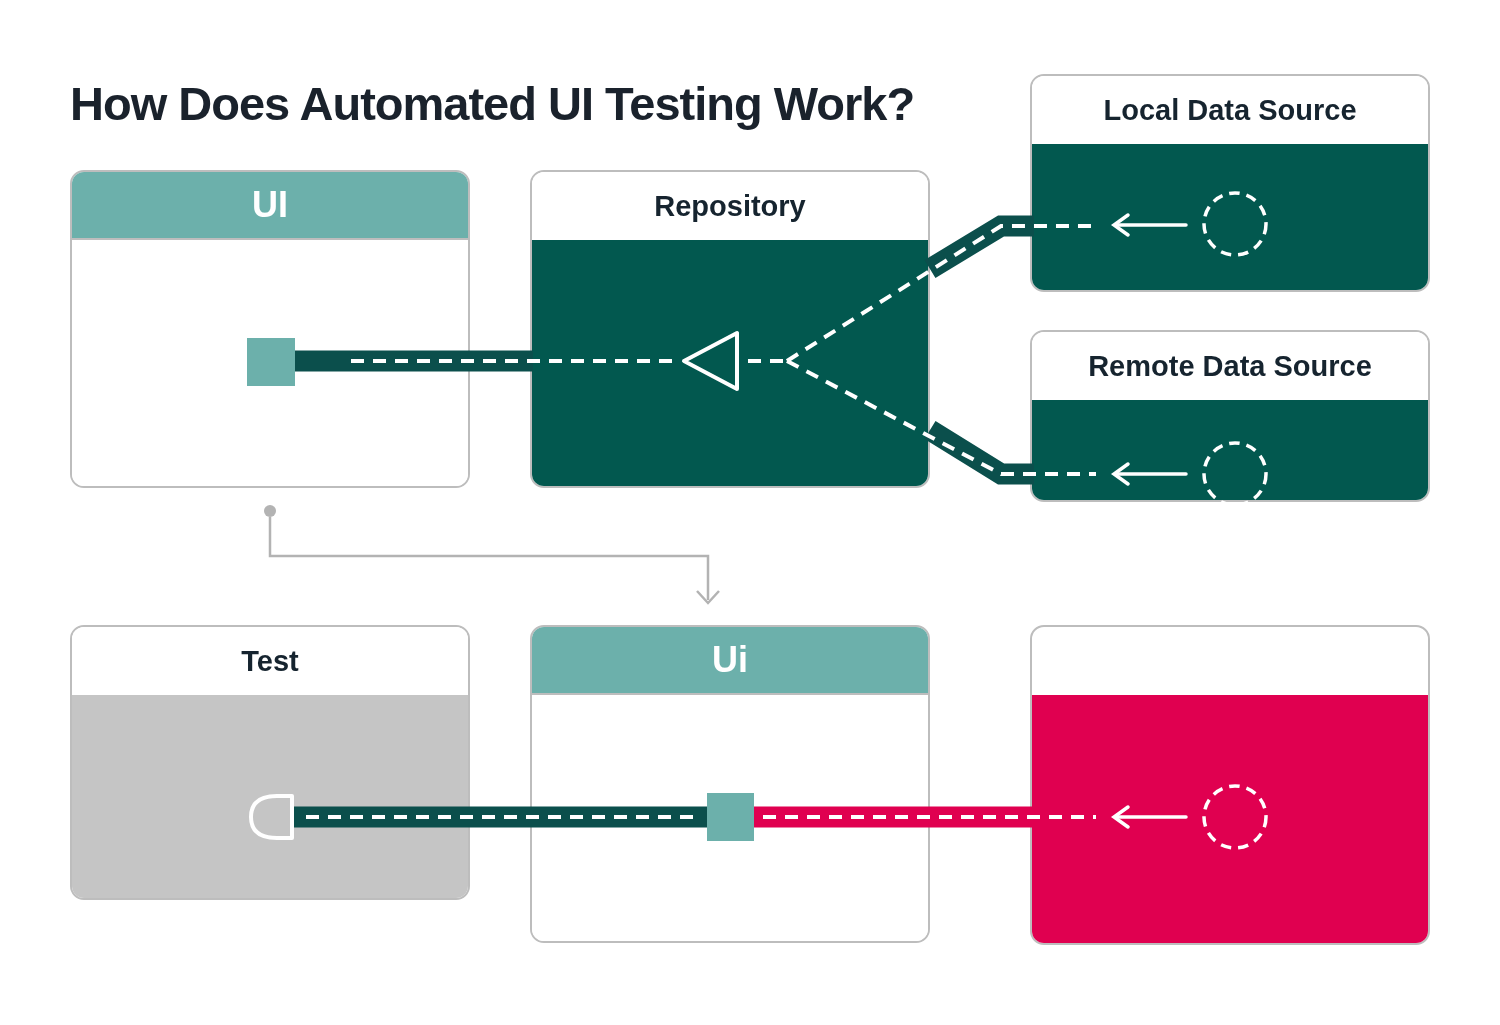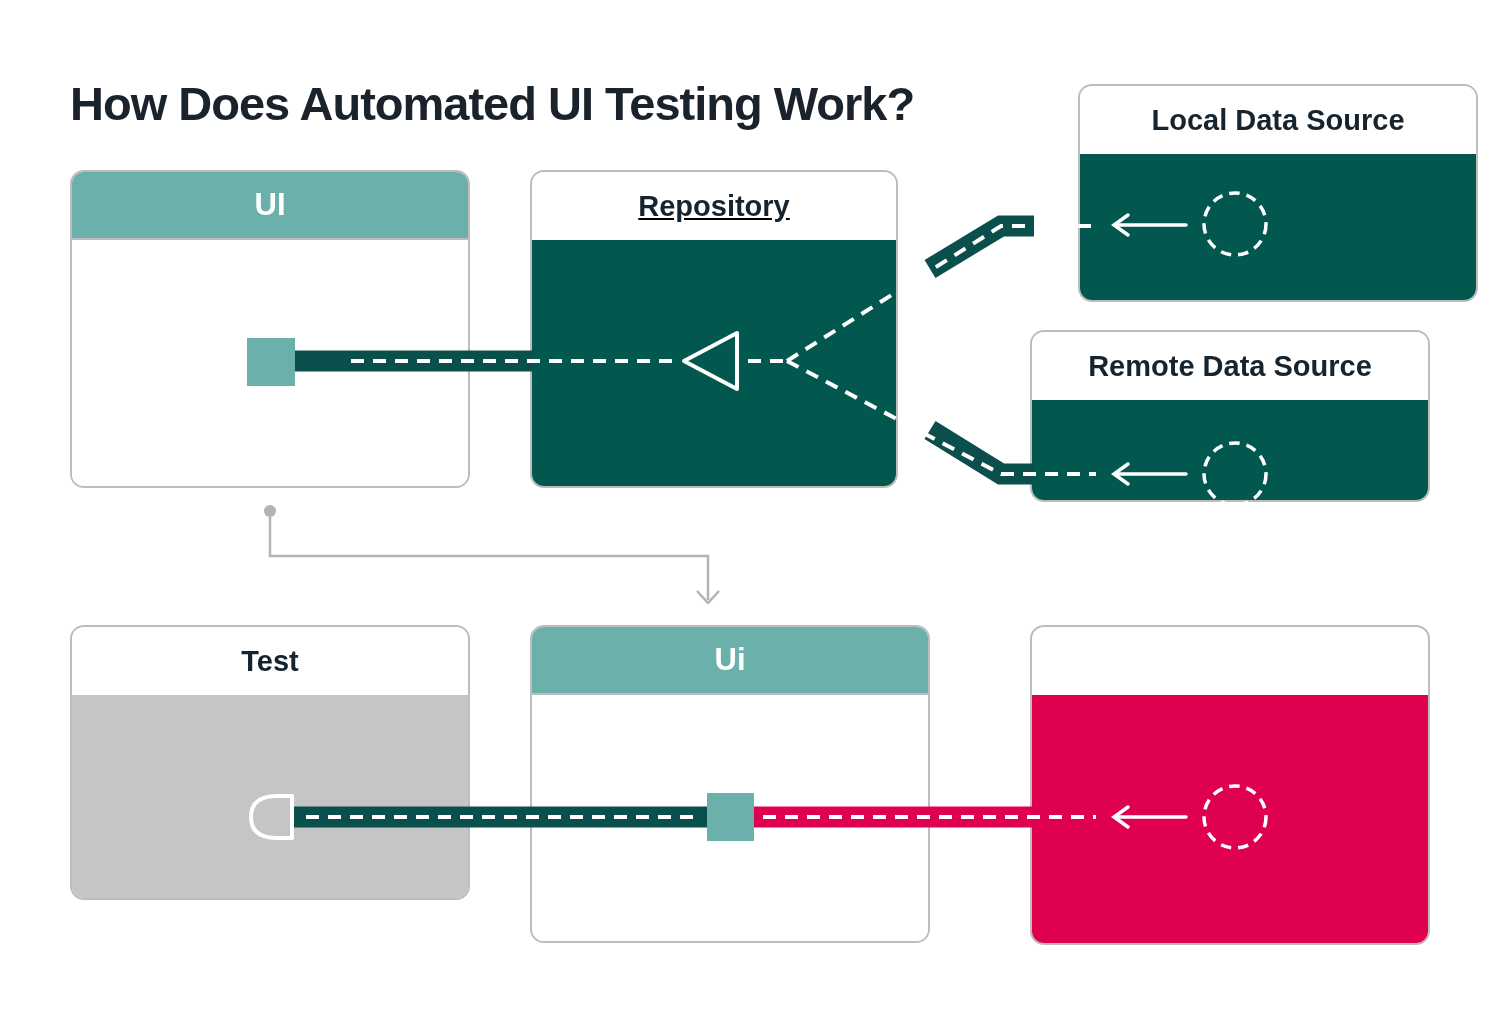--- a/index.html
+++ b/index.html
@@ -38,32 +38,32 @@
     height:68px;
     display:flex;align-items:center;justify-content:center;
     font-size:29px;font-weight:700;
     color:var(--header-text,#16242f);
     background:#fff;
   }
   .box-header.teal{
     background:var(--teal,#6cb0ab);
     color:#fff;
     border-bottom:2px solid var(--box-border,#bdbdbd);
-    font-size:31px;
+    font-size:36px;
   }
   .box-body{position:absolute;top:68px;left:0;right:0;bottom:0;}
   .body-white{background:#fff;}
   .body-dark-teal{background:var(--dark-teal-box,#02584f);}
   .body-gray{background:var(--gray-body,#c5c5c5);}
   .body-pink{background:var(--pink,#e00050);}
 
   
   #box-ui-top{left:70px;top:170px;width:400px;height:318px;}
-  #box-repository{left:530px;top:170px;width:368px;height:318px;text-decoration:underline;}
-  #box-local{left:1030px;top:84px;width:400px;height:218px;margin-left:48px;}
+  #box-repository{left:530px;top:170px;width:400px;height:318px;}
+  #box-local{left:1030px;top:74px;width:400px;height:218px;}
   #box-remote{left:1030px;top:330px;width:400px;height:172px;}
   #box-test{left:70px;top:625px;width:400px;height:275px;}
   #box-ui-bottom{left:530px;top:625px;width:400px;height:318px;}
   #box-fake{left:1030px;top:625px;width:400px;height:320px;}
 
   svg.overlay{
     position:absolute;left:0;top:0;width:1500px;height:1025px;
     pointer-events:none;z-index:5;
   }
   .bar-teal{stroke:var(--dark-teal-bar,#0b4f4c);stroke-width:21;fill:none;}

